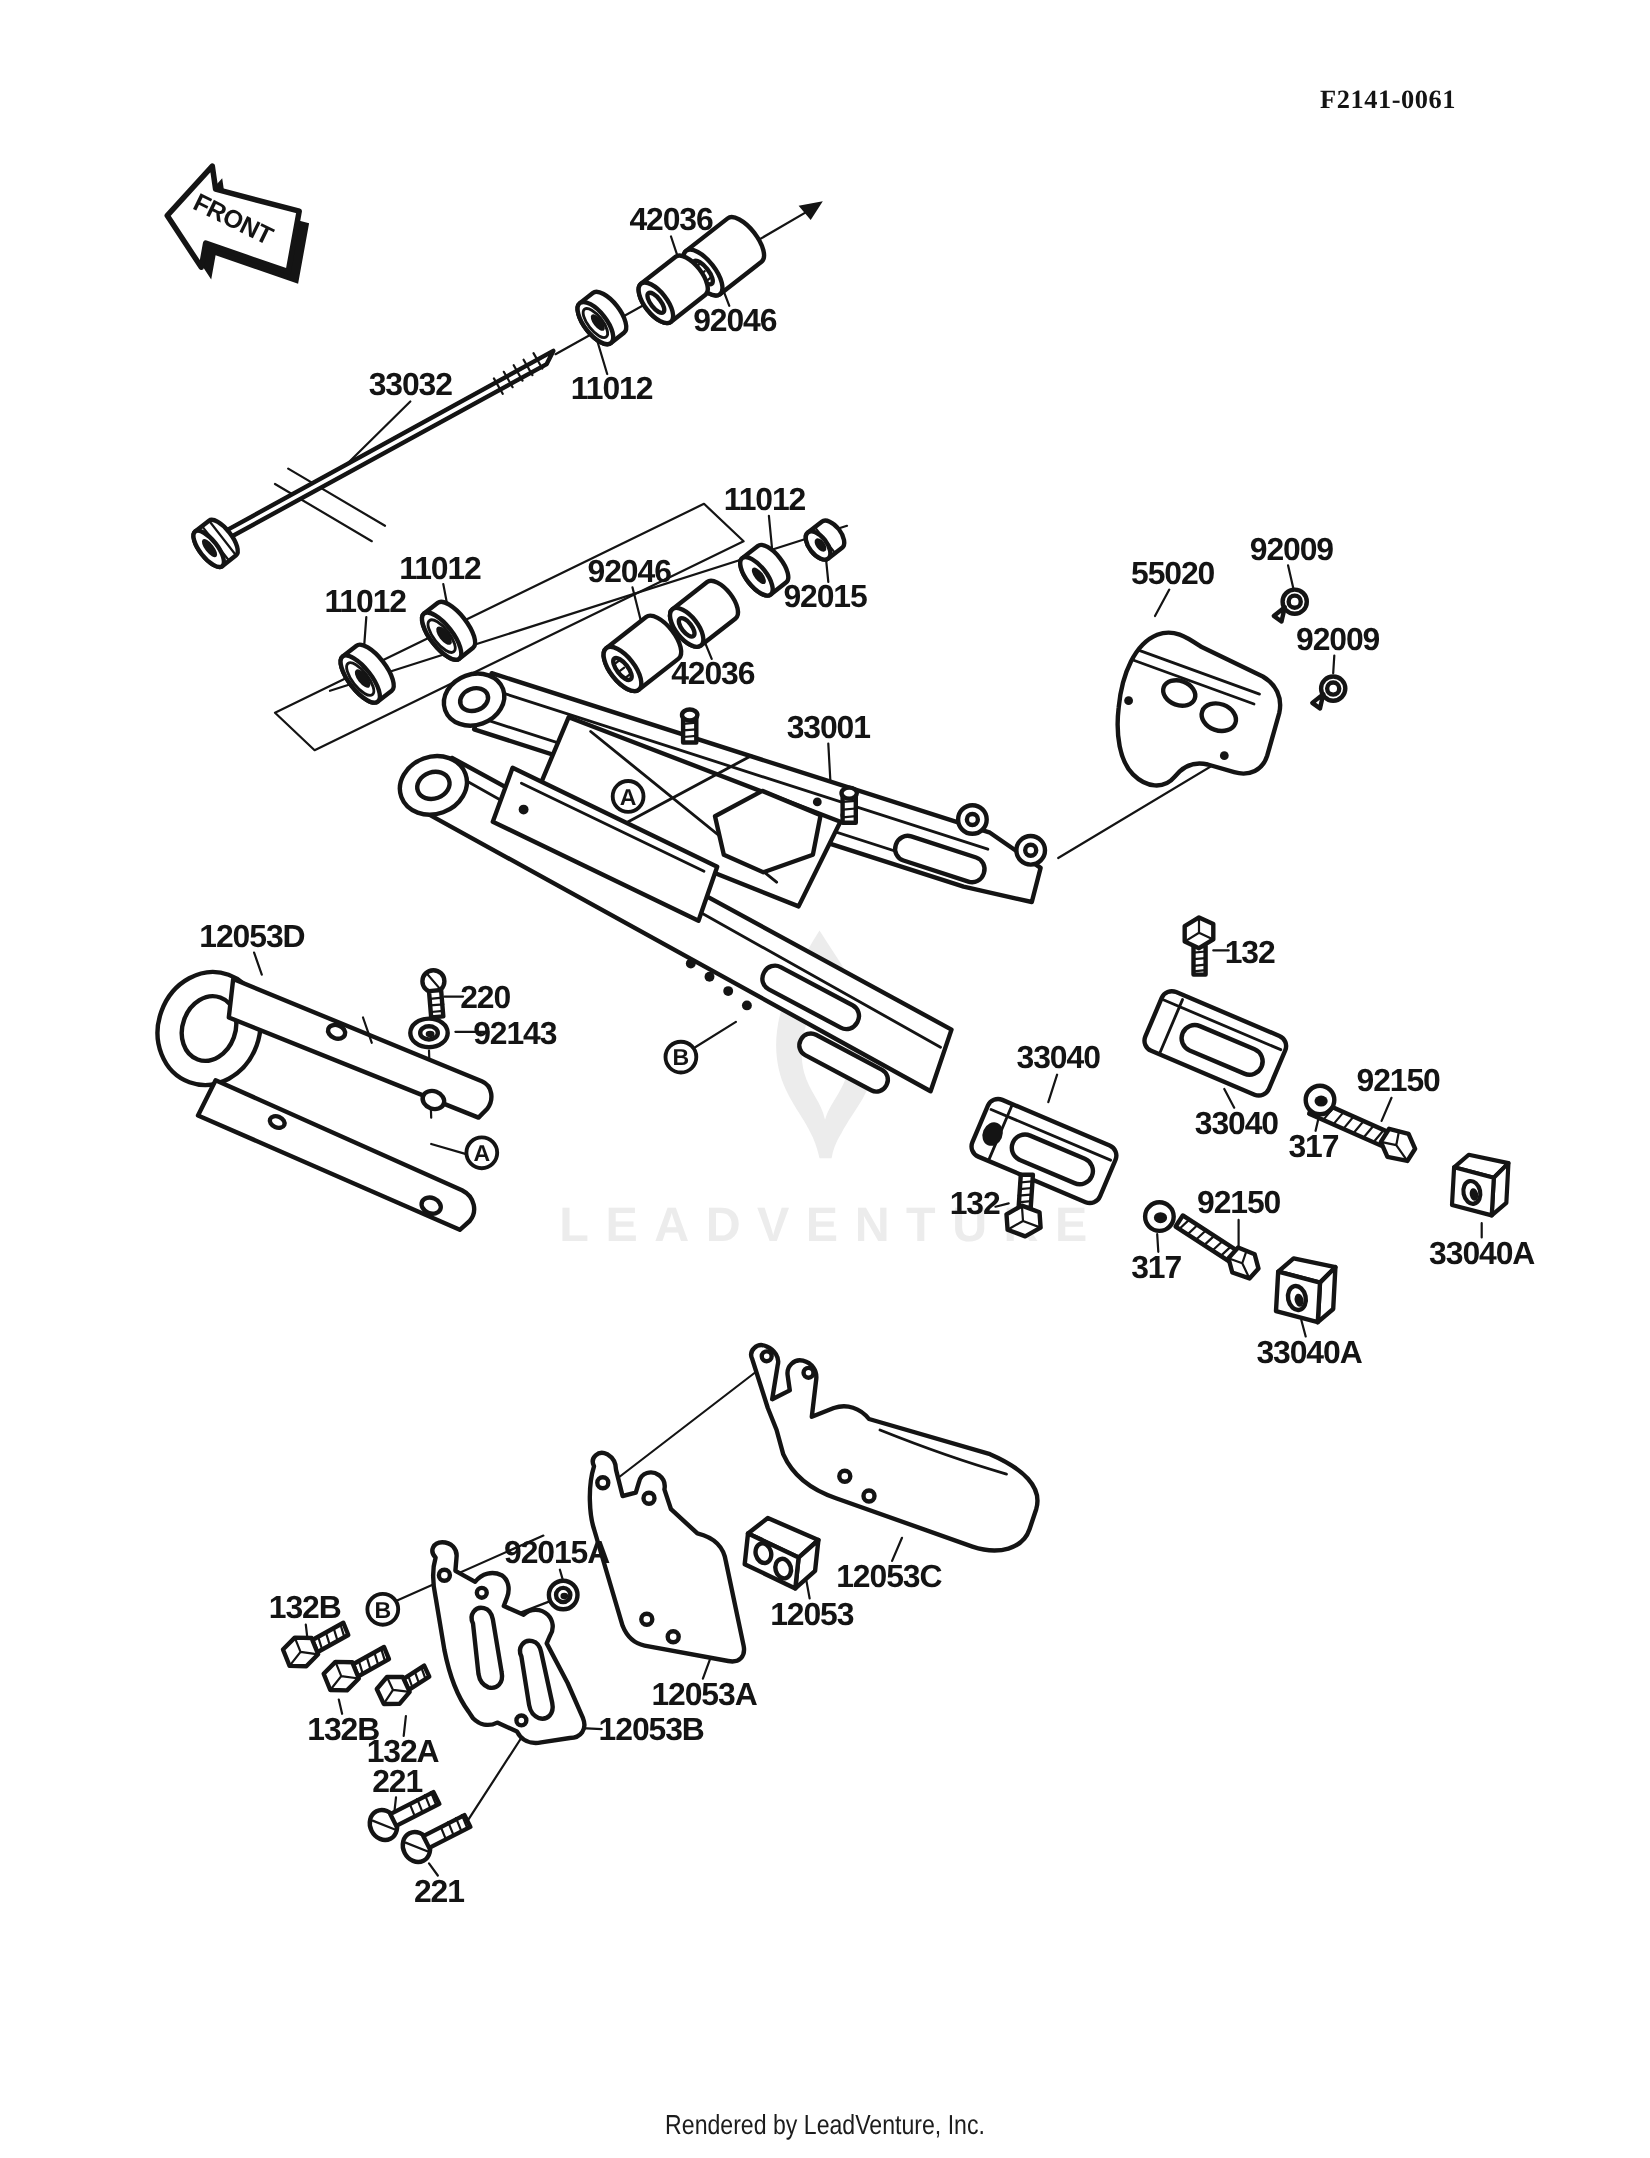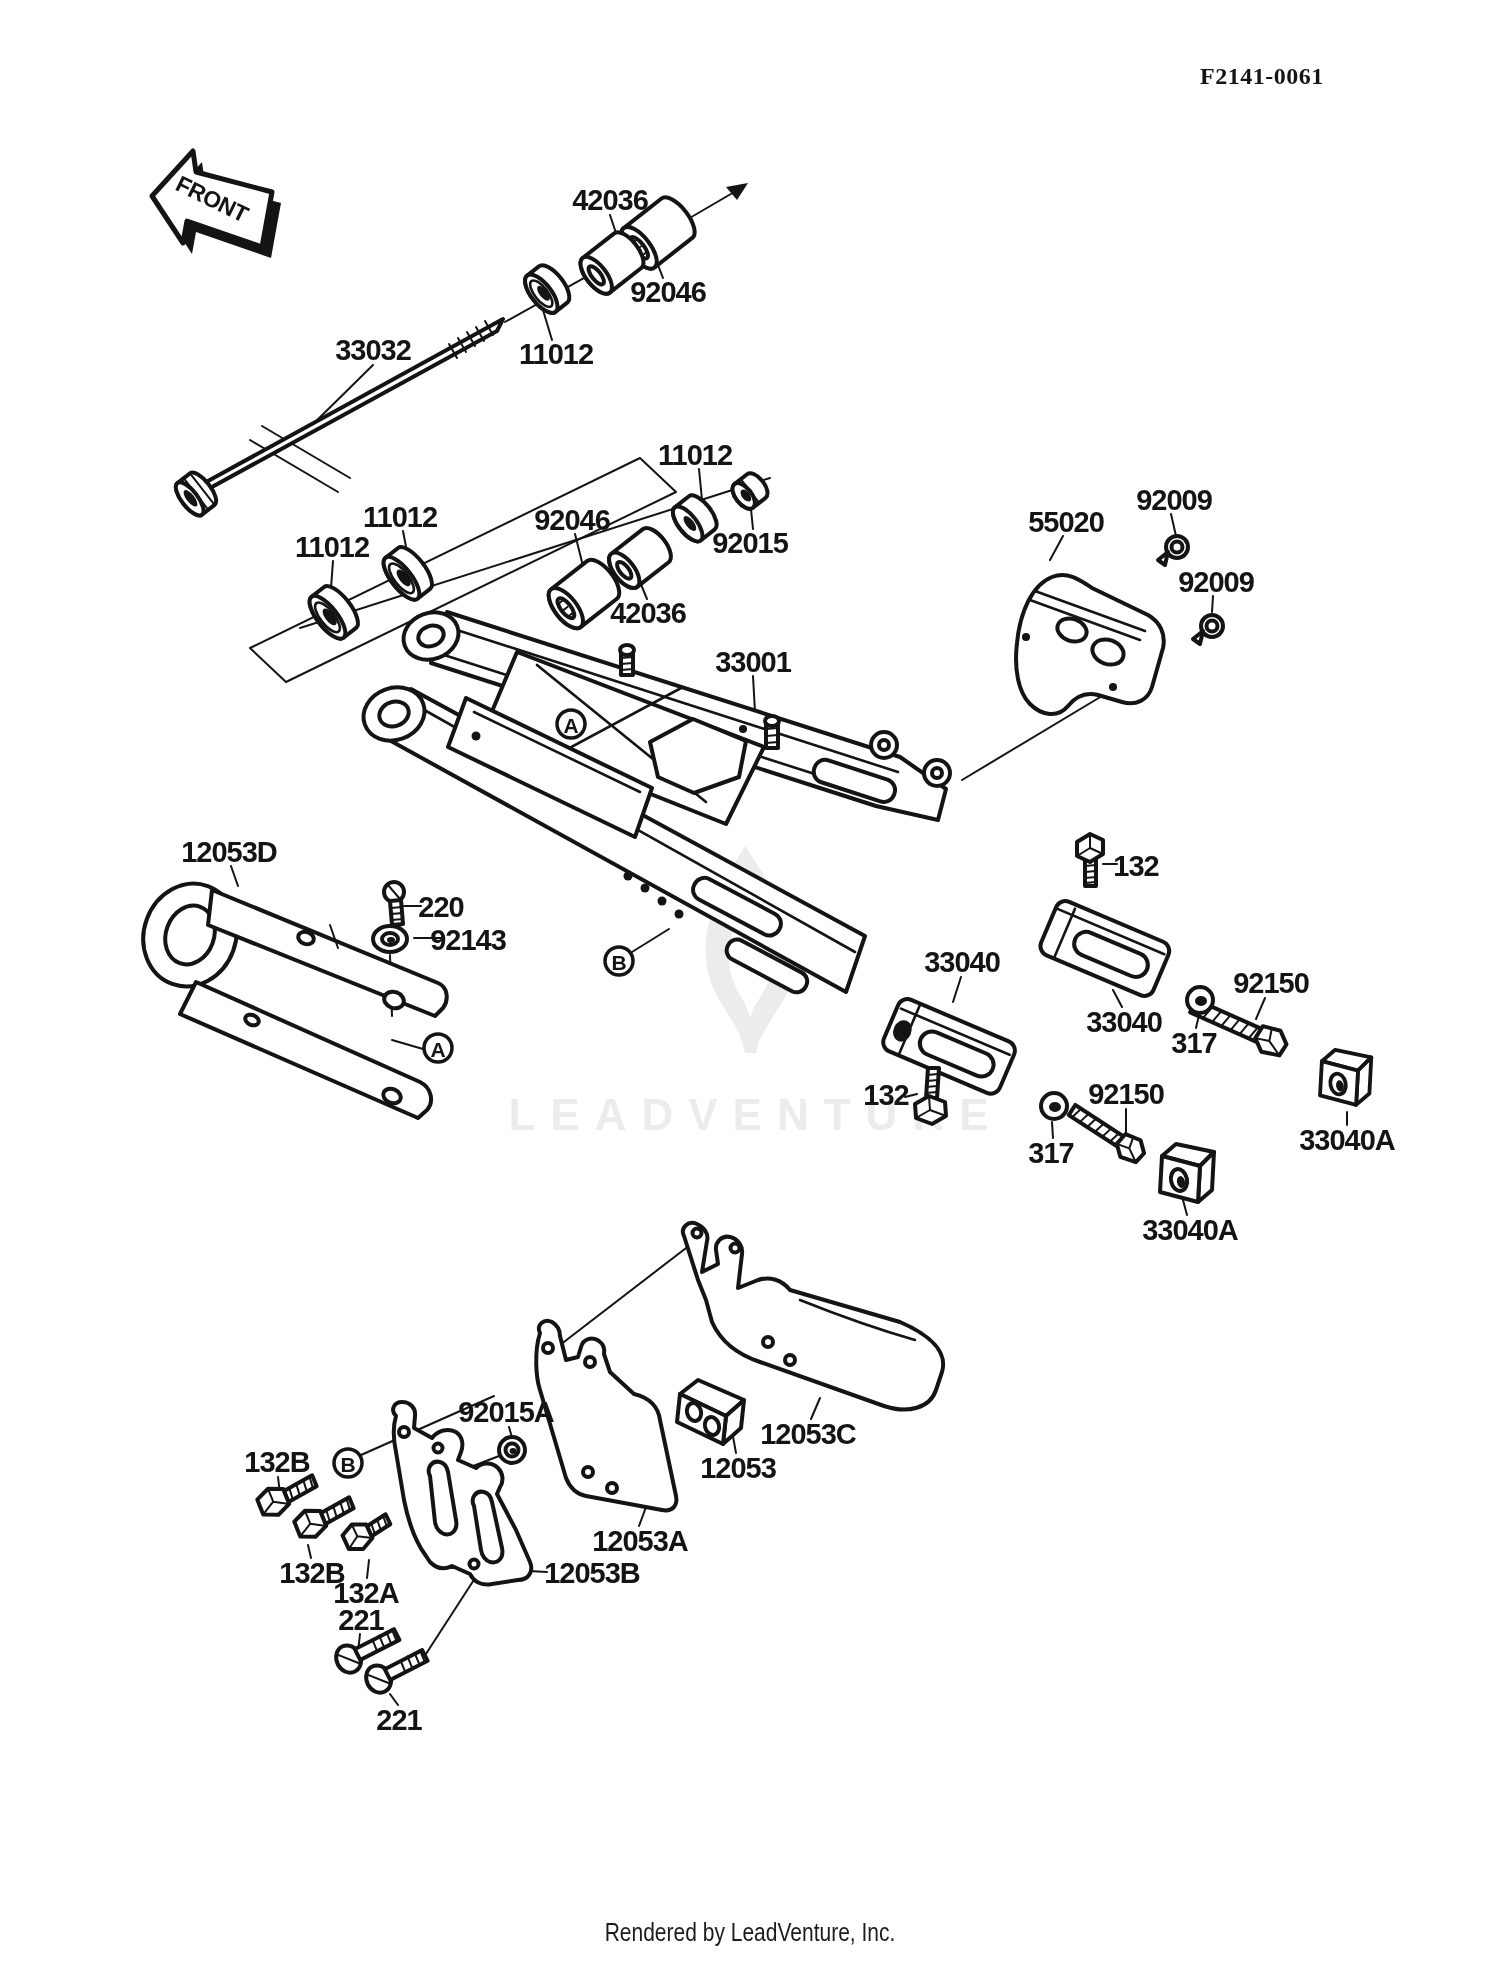--- a/index.html
+++ b/index.html
@@ -21,21 +21,21 @@
   }
   .front-text {
     font:700 23px "Liberation Sans", sans-serif; letter-spacing:-.5px;
     fill:var(--line); text-anchor:middle; dominant-baseline:central;
   }
   .wm-text {
     font:700 44px "Liberation Sans", sans-serif; letter-spacing:15px;
     fill:var(--wm); text-anchor:middle; dominant-baseline:central;
   }
   .fig-code {
-    position:absolute; left:1200px; top:63px;
+    position:absolute; left:1200px; top:78px;
     font:700 24px "Liberation Serif", serif; letter-spacing:.5px; color:var(--line);
   }
   .footer {
     position:absolute; left:0; top:1918px; width:100%;
     text-align:center; font:400 25px "Liberation Sans", sans-serif;
     color:#1c1c1c; transform:scaleX(.84);
   }
   .part  { fill:#fff; stroke:var(--line); stroke-width:4; stroke-linejoin:round; stroke-linecap:round; }
   .detail{ fill:none; stroke:var(--line); stroke-width:2.6; stroke-linejoin:round; stroke-linecap:round; }
   .thin  { fill:none; stroke:var(--line); stroke-width:2; stroke-linejoin:round; stroke-linecap:round; }

